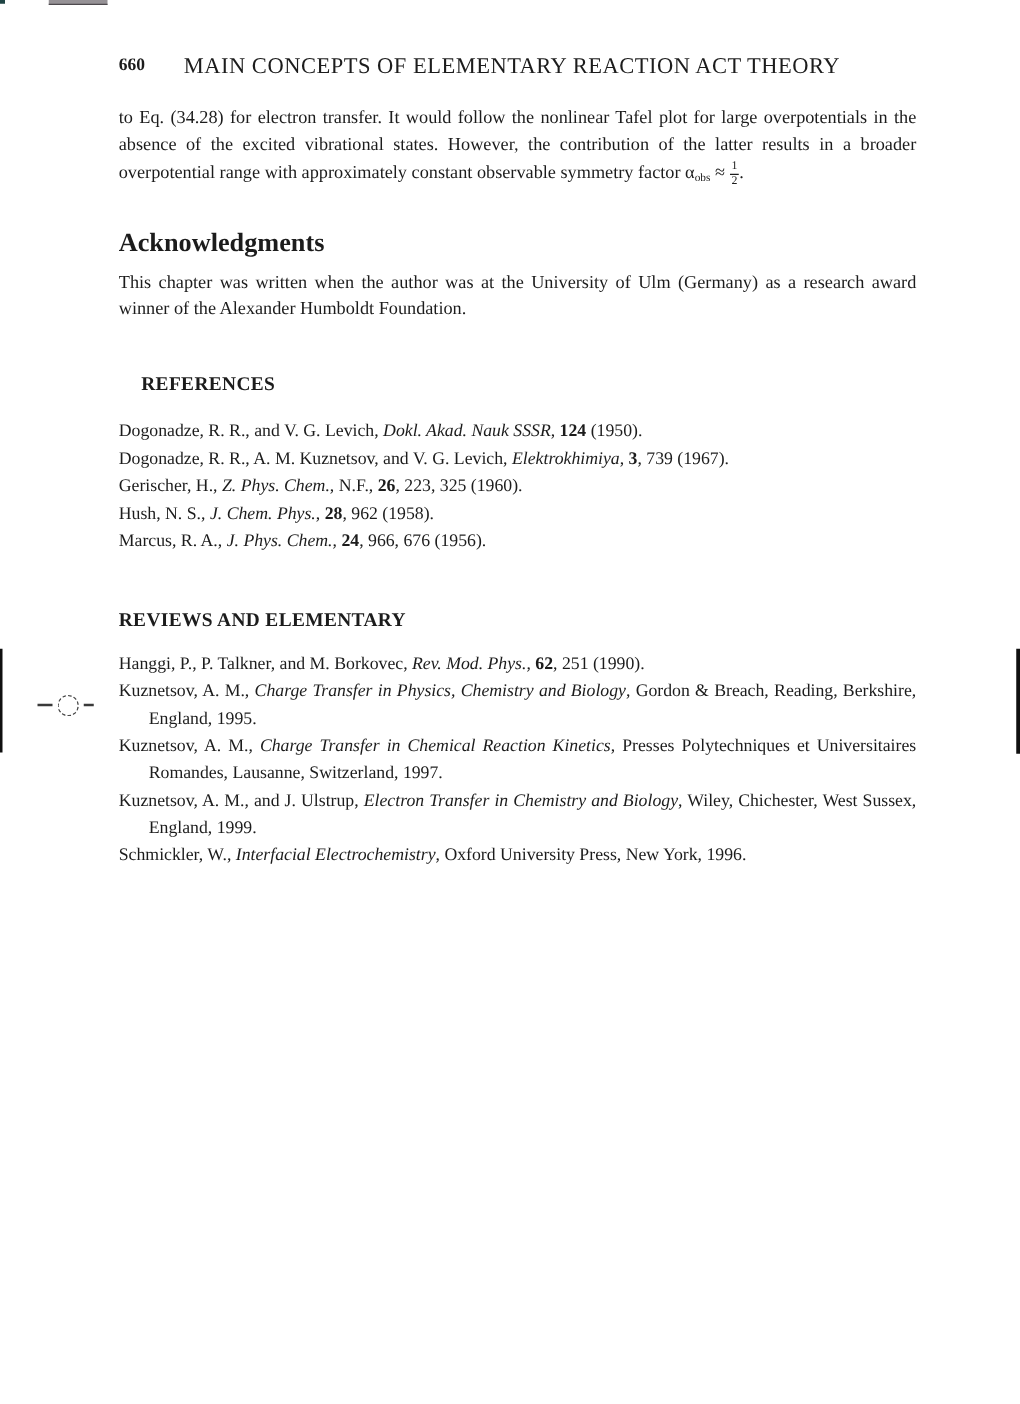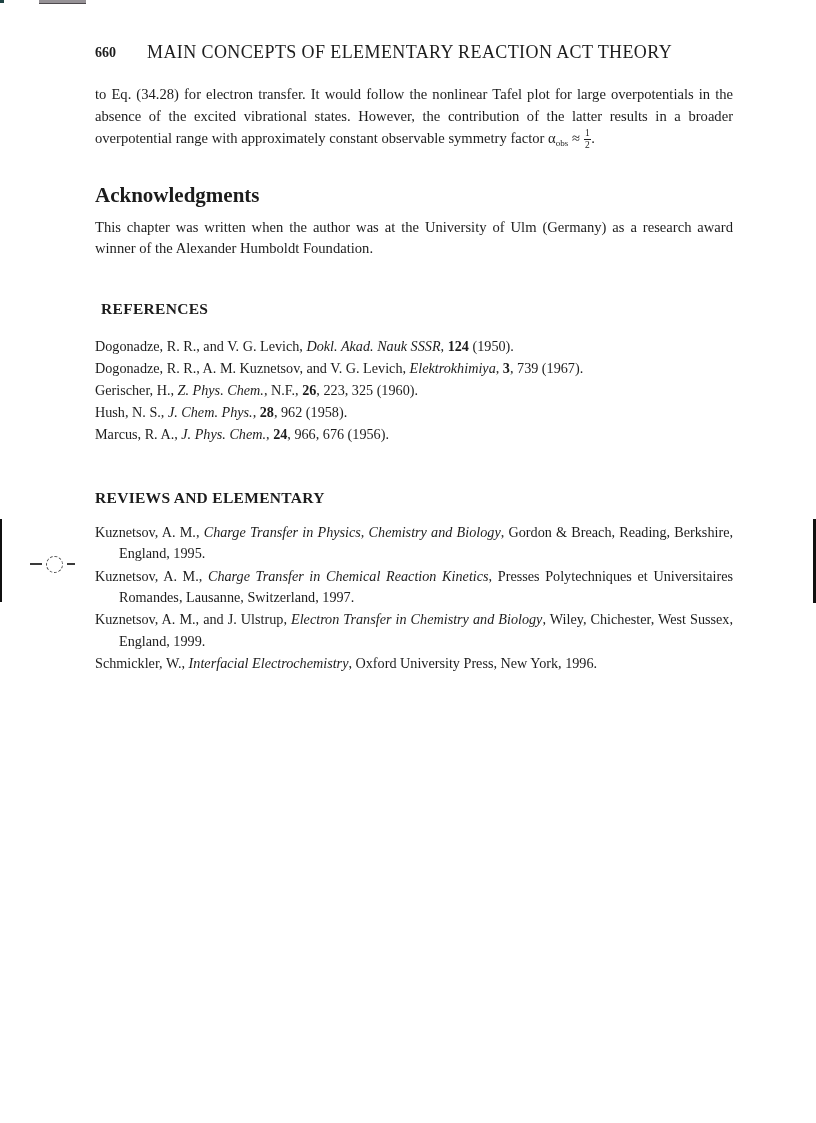--- a/index.html
+++ b/index.html
@@ -28,21 +28,21 @@
 
   .header { display: flex; align-items: center; margin-top: 42px; }
   .pagenum { font-weight: bold; font-size: 14px; }
   .runtitle { margin-left: 31px; font-size: 18px; letter-spacing: 0.4px; }
 
   p.intro { margin: 21px 0 0 0; font-size: 14.6px; line-height: 21.8px; text-align: justify; }
 
   h2.ack-heading { margin: 28px 0 0 0; font-size: 21px; font-weight: bold; }
   p.ack-text { margin: 9px 0 0 0; font-size: 14.6px; line-height: 21.8px; text-align: justify; }
 
-  h2.refs-heading { margin: 40px 0 0 6px; font-size: 15.5px; font-weight: bold; letter-spacing: 0.3px; }
+  h2.refs-heading { margin: 40px 0 0 18px; font-size: 15.5px; font-weight: bold; letter-spacing: 0.3px; }
   h2.reviews-heading { margin: 44px 0 0 0; font-size: 15.5px; font-weight: bold; letter-spacing: 0.3px; }
 
   .ref-list { margin-top: 17px; font-size: 14.2px; }
   .ref-entry { line-height: 22px; text-align: justify; padding-left: 24px; text-indent: -24px; }
   .reviews-list { margin-top: 15px; }
   .reviews-list .ref-entry { line-height: 21.3px; margin-bottom: 1px; }
 
   .it { font-style: italic; margin-top: 34px; }
   .bo { font-weight: bold; }
   .sub { font-size: 0.62em; vertical-align: -0.35em; }
@@ -81,20 +81,21 @@
     <div class="ref-list">
         <div class="ref-entry"><span>Dogonadze, R. R., and V. G. Levich, </span><span class="it">Dokl. Akad. Nauk SSSR</span><span>, </span><span class="bo">124</span><span> (1950).</span></div>
         <div class="ref-entry"><span>Dogonadze, R. R., A. M. Kuznetsov, and V. G. Levich, </span><span class="it">Elektrokhimiya</span><span>, </span><span class="bo">3</span><span>, 739 (1967).</span></div>
         <div class="ref-entry"><span>Gerischer, H., </span><span class="it">Z. Phys. Chem.</span><span>, N.F., </span><span class="bo">26</span><span>, 223, 325 (1960).</span></div>
         <div class="ref-entry"><span>Hush, N. S., </span><span class="it">J. Chem. Phys.</span><span>, </span><span class="bo">28</span><span>, 962 (1958).</span></div>
         <div class="ref-entry"><span>Marcus, R. A., </span><span class="it">J. Phys. Chem.</span><span>, </span><span class="bo">24</span><span>, 966, 676 (1956).</span></div>
       </div>
 
     <h2 class="reviews-heading">REVIEWS AND ELEMENTARY</h2>
     <div class="ref-list reviews-list">
+        <div class="ref-entry"><span>Hanggi, P., P. Talkner, and M. Borkovec, </span><span class="it">Rev. Mod. Phys.</span><span>, </span><span class="bo">62</span><span>, 251 (1990).</span></div>
         <div class="ref-entry"><span>Kuznetsov, A. M., </span><span class="it">Charge Transfer in Physics, Chemistry and Biology</span><span>, Gordon &amp; Breach, Reading, Berkshire, England, 1995.</span></div>
         <div class="ref-entry"><span>Kuznetsov, A. M., </span><span class="it">Charge Transfer in Chemical Reaction Kinetics</span><span>, Presses Polytechniques et Universitaires Romandes, Lausanne, Switzerland, 1997.</span></div>
         <div class="ref-entry"><span>Kuznetsov, A. M., and J. Ulstrup, </span><span class="it">Electron Transfer in Chemistry and Biology</span><span>, Wiley, Chichester, West Sussex, England, 1999.</span></div>
         <div class="ref-entry"><span>Schmickler, W., </span><span class="it">Interfacial Electrochemistry</span><span>, Oxford University Press, New York, 1996.</span></div>
       </div>
 
   </div>
 </div>
 
 </body></html>

